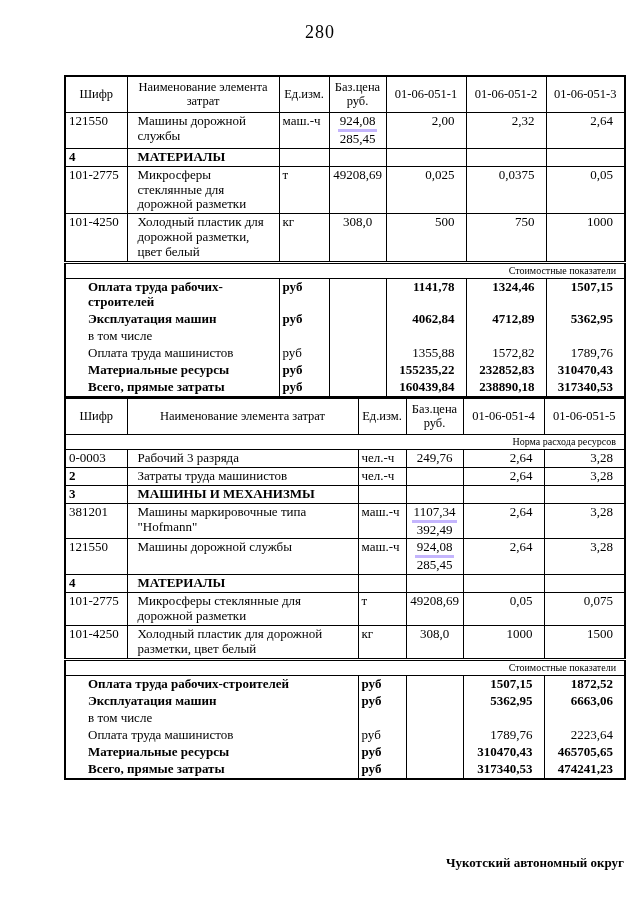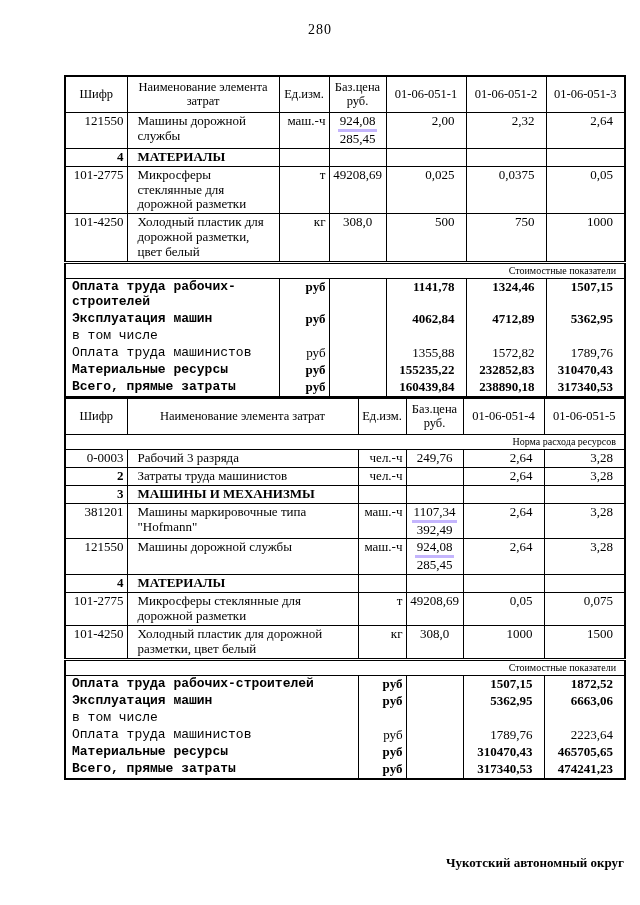--- a/index.html
+++ b/index.html
@@ -4,50 +4,50 @@
 <style>
   html,body { margin:0; padding:0; background:#e8e8e8; }
   .page {
     width:640px; height:905px; position:relative; margin:0 auto;
     background:#ffffff; color:#000;
     font-family:"Liberation Serif","DejaVu Serif",serif;
     overflow:hidden;
   }
   .page-number {
     position:absolute; top:22px; left:0; right:0;
-    text-align:center; font-size:14px; letter-spacing:1px;
+    text-align:center; font-size:18px; letter-spacing:1px;
   }
   table.tbl {
     position:absolute; left:64px; width:560px;
     border-collapse:collapse; border:2px solid #000;
     table-layout:fixed;
   }
   #t1 { top:75px; }
   #t2 { top:397px; }
   th, td {
     border:1px solid #000;
     font-size:13px; line-height:1.15;
     padding:1px 3px;
     vertical-align:top;
     word-wrap:break-word;
   }
   th {
     font-weight:normal; text-align:center; vertical-align:middle;
     padding:3px 1px; font-size:12.5px;
   }
-  td.code  { text-align:right; }
+  td.code  { text-align:left; }
   td.name  { text-align:left; padding-left:10px; }
-  td.unit  { text-align:right; }
+  td.unit  { text-align:left; }
   td.price { text-align:center; }
   td.val   { text-align:right; padding-right:11px; }
   td.b     { font-weight:bold; }
   tr.section td { font-weight:bold; }
   tr.bold td    { font-weight:bold; }
   tr.cost td, tr.note td { border-top:none; border-bottom:none; }
-  tr.cost td.label, tr.note td.label { text-align:left; padding-left:6px;font-family:Liberation Mono, monospace; }
+  tr.cost td.label, tr.note td.label { text-align:left; padding-left:22px; }
   tr.band td {
     border-left:none; border-right:none;
     text-align:right; font-size:10px; font-weight:normal;
     padding:1px 8px 1px 0; line-height:1.2;
   }
   tr.band.dbl td { border-top:3px double #000; }
   .frac-top { display:inline-block; border-bottom:3px solid #c4b5fd; padding:0 2px; }
   .frac-bottom { display:block; }
   .footer {
     position:absolute; top:855px; right:16px;

